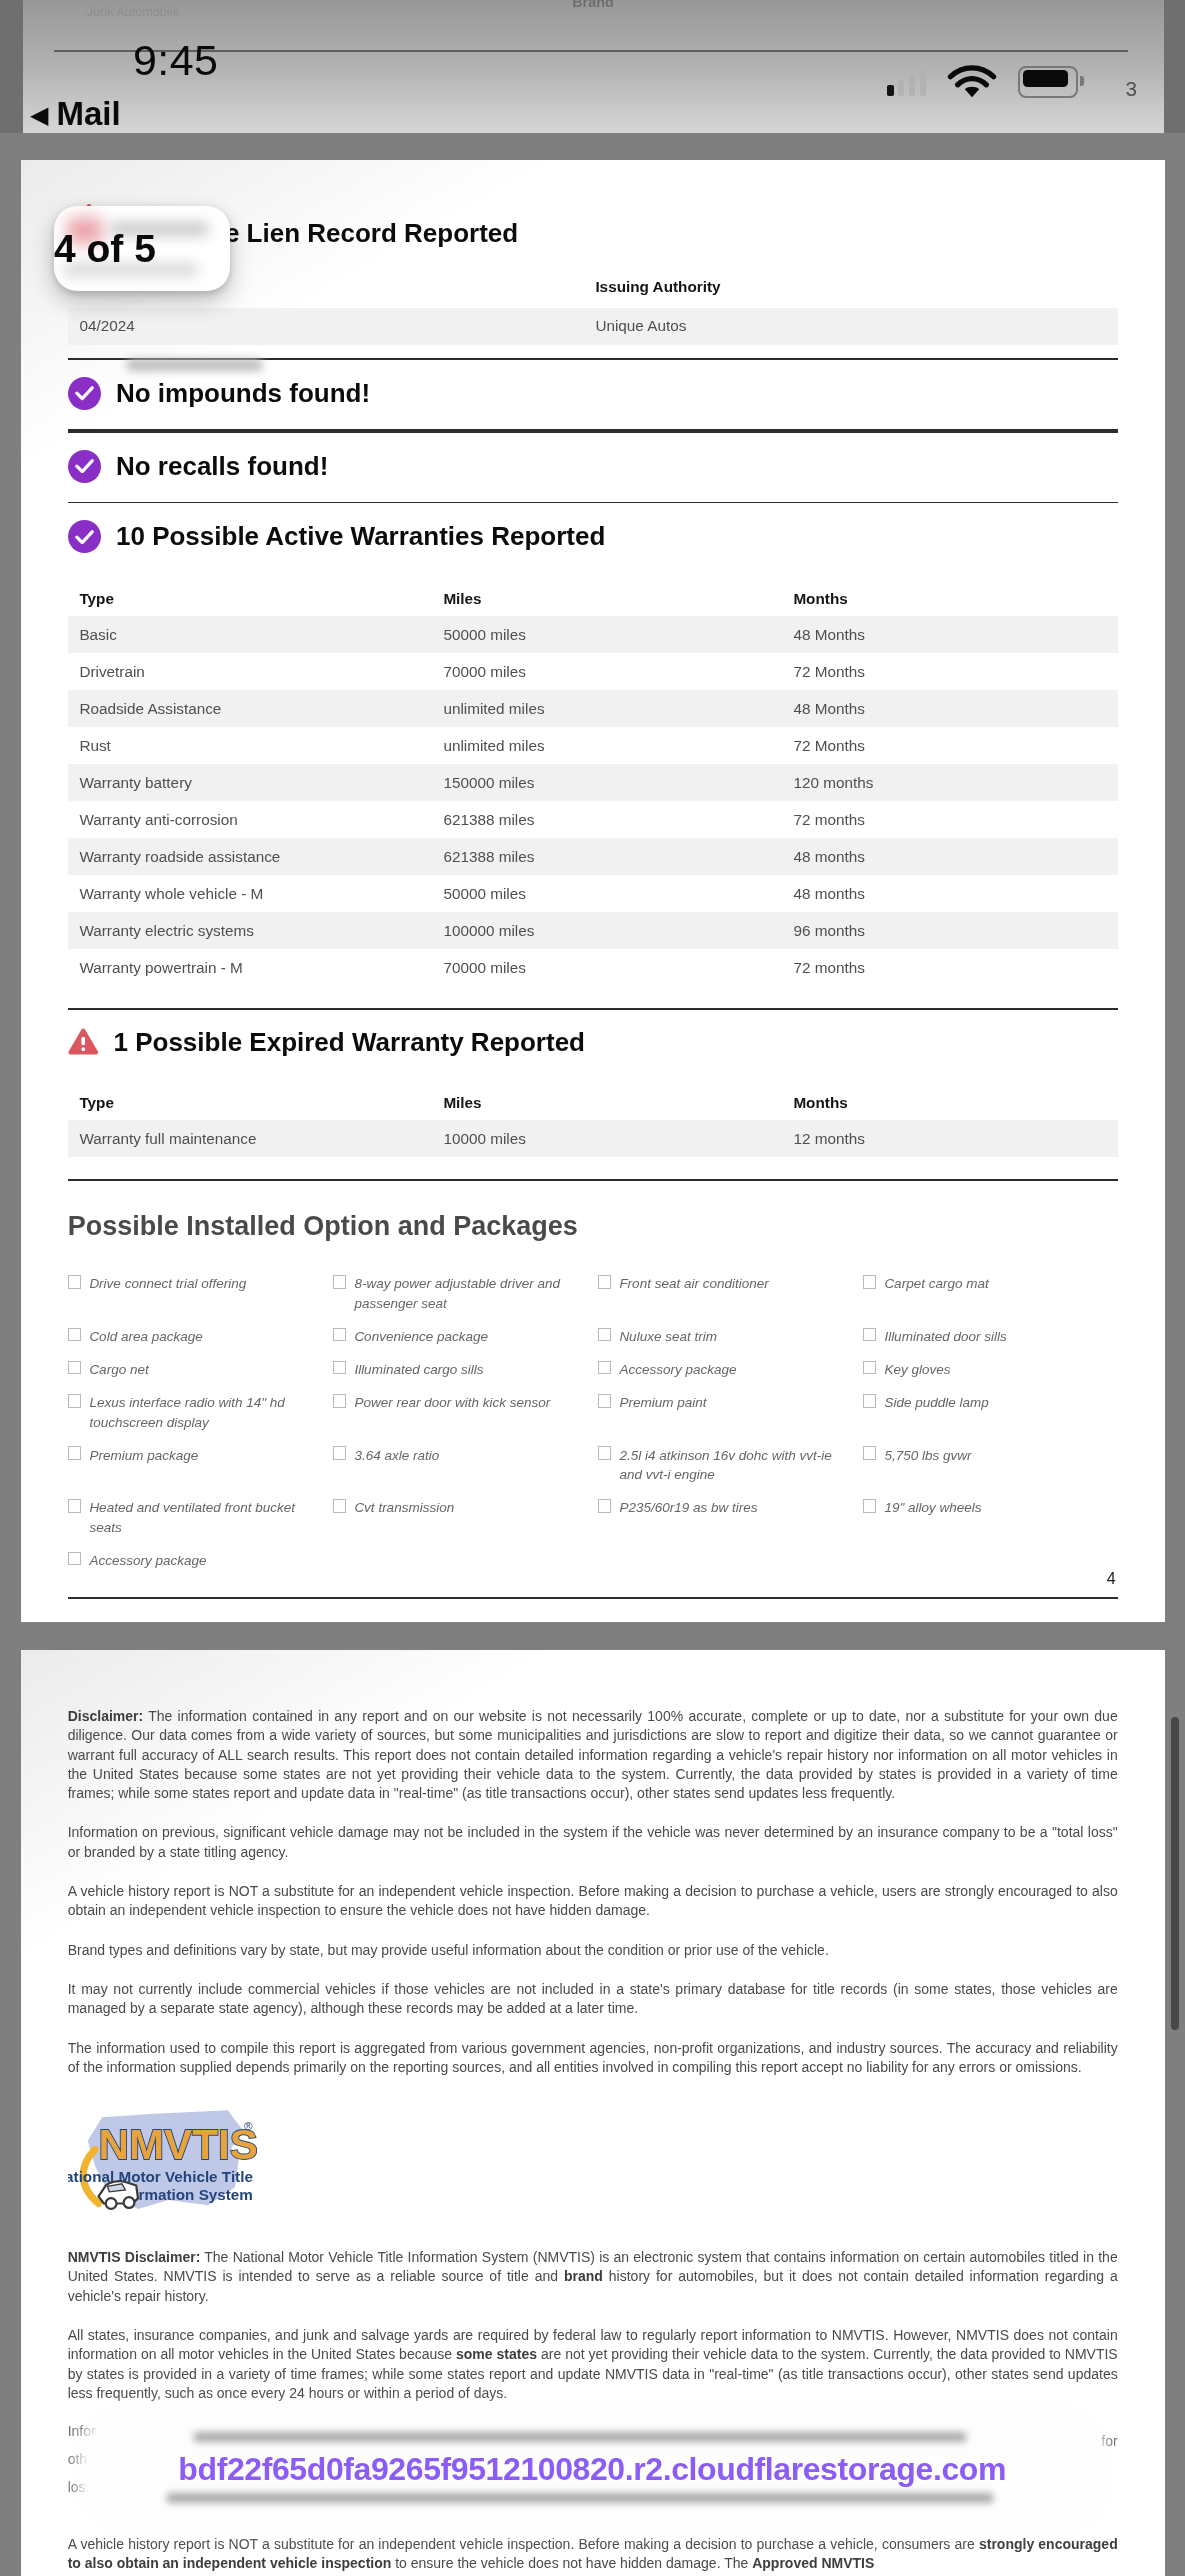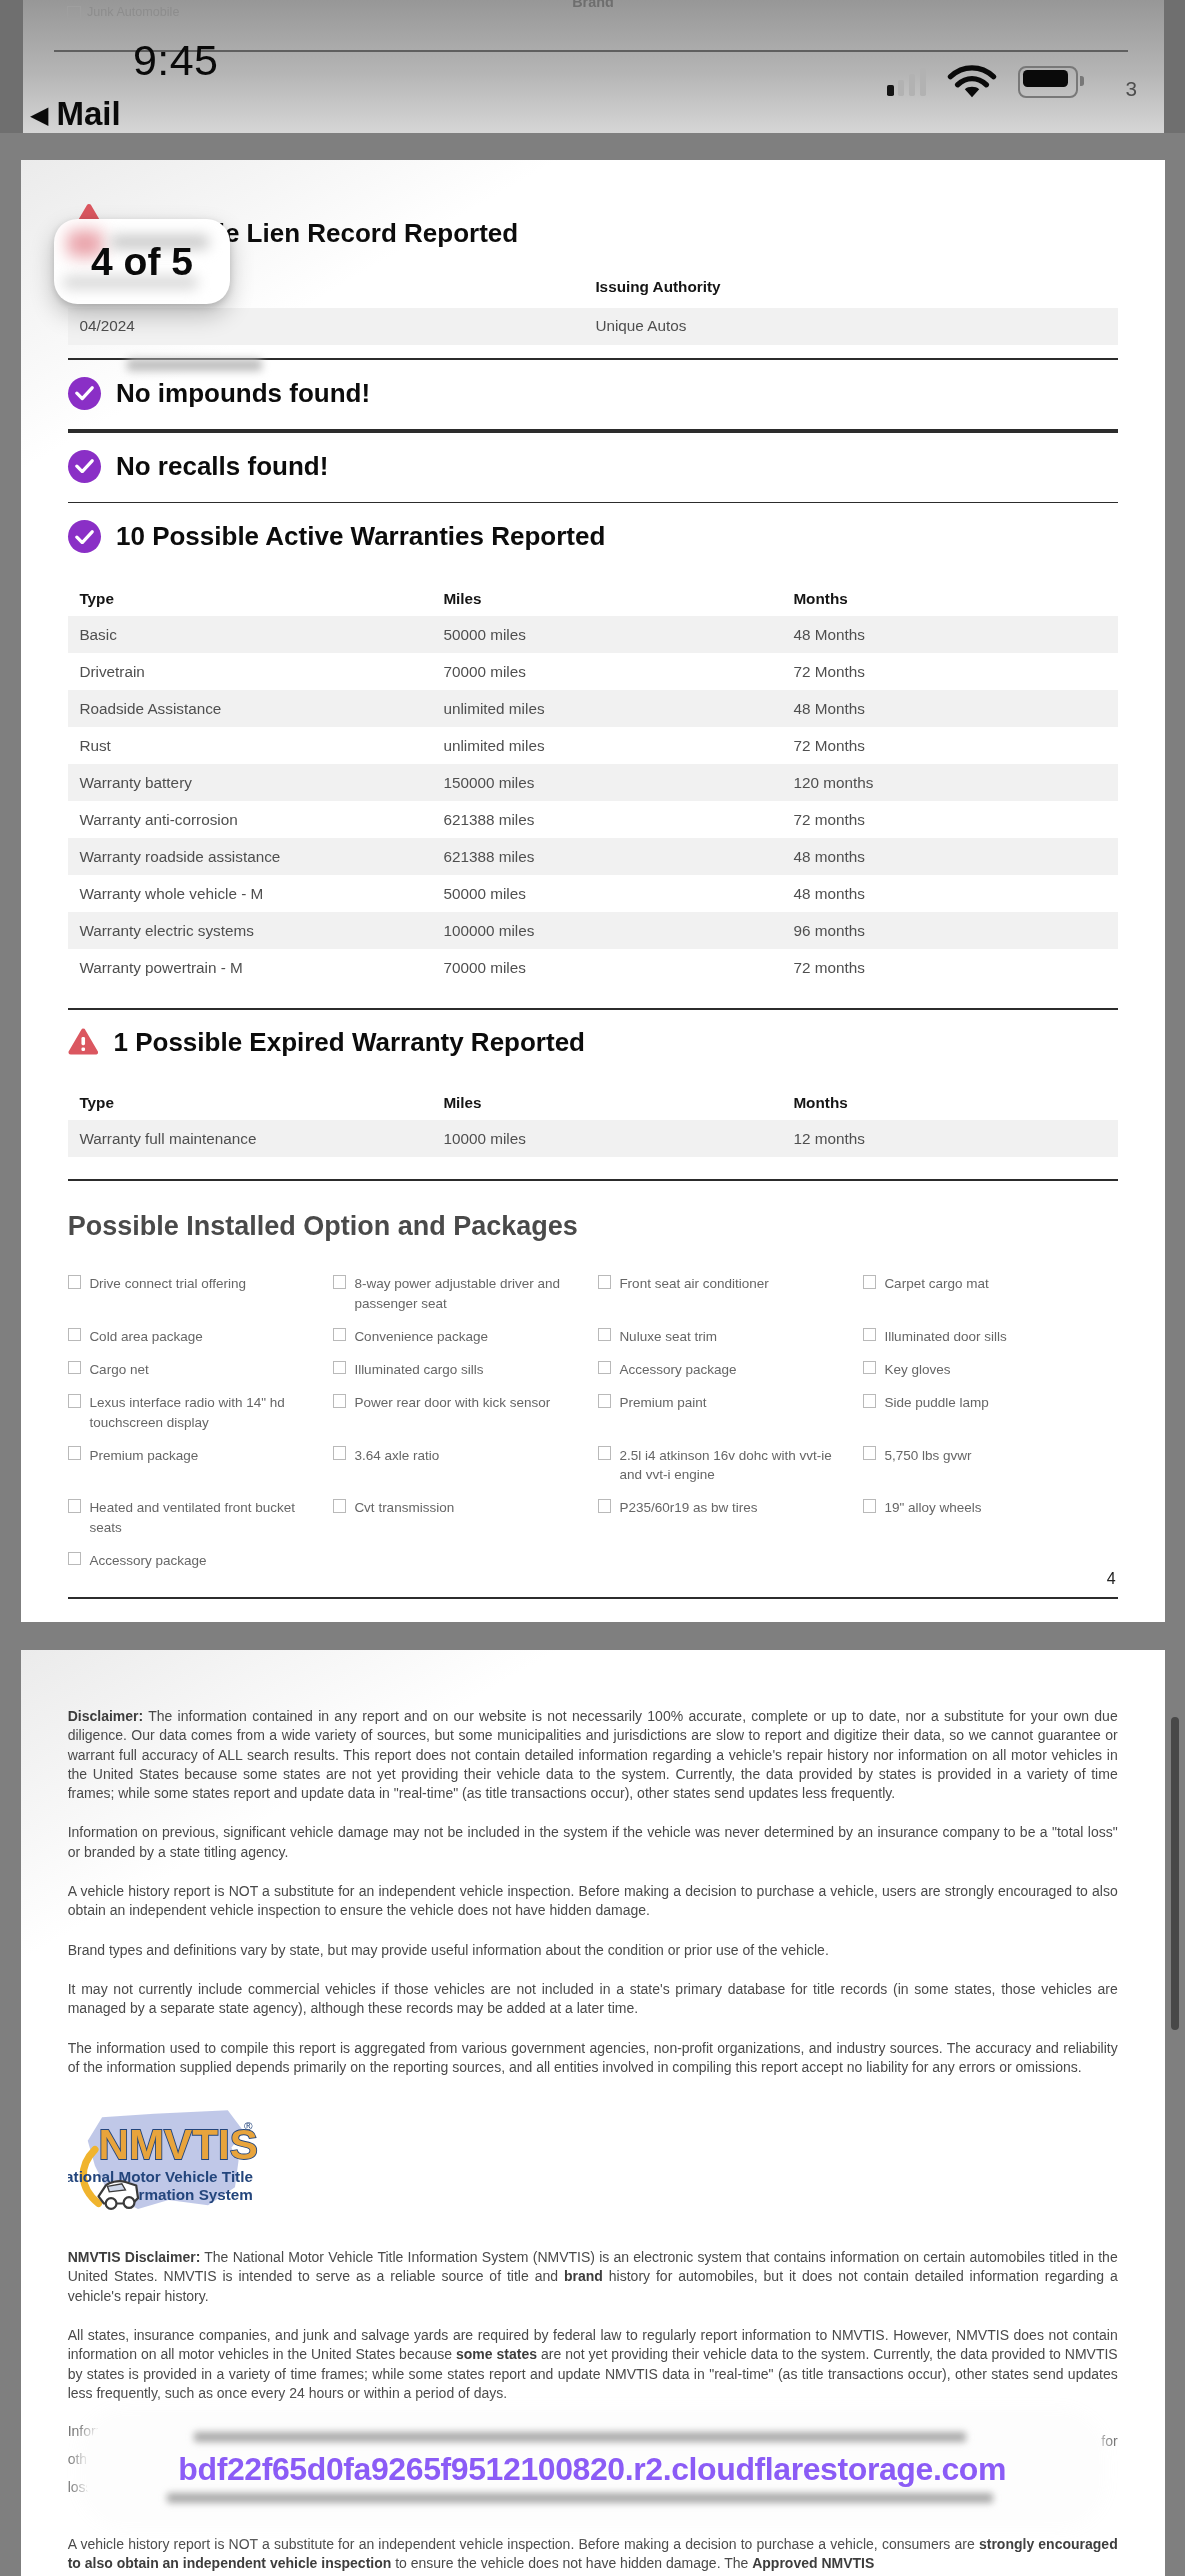--- a/index.html
+++ b/index.html
@@ -62,26 +62,26 @@
   .trow.odd{background:#f1f1f1;}
   .c1{width:364px;padding-left:11.7px;}
   .c2{width:350px;}
   .c3{flex:1;}
   .tbl-gap{height:21.6px;}
   
   .opt-h{font-size:27px;font-weight:bold;color:#4a4a4a;margin-top:30.5px;}
   .opt-grid{display:grid;grid-template-columns:265px 265px 265px 1fr;row-gap:13.5px;margin-top:32px;}
   .opt{display:flex;align-items:flex-start;gap:8px;}
   .opt .cb{width:11.7px;height:11.7px;border:1.3px solid #b9b9b9;margin-top:0.9px;flex:0 0 auto;}
-  .opt .lab{font-size:13.5px;color:#666;line-height:1.45;max-width:232px;}
+  .opt .lab{font-size:13.5px;color:#666;line-height:1.45;max-width:232px;font-style:italic;}
   .pg-num{position:absolute;right:49px;font-size:16px;color:#222;}
   
-  .badge{position:absolute;left:54px;top:219px;width:176px;height:85px;background:#fff;border-radius:23.4px;
+  .badge{position:absolute;left:54px;top:206px;width:176px;height:85px;background:#fff;border-radius:23.4px;
     box-shadow:0 10.8px 25px rgba(0,0,0,.24),0 2.7px 7.2px rgba(0,0,0,.14);
-    display:flex;align-items:center;justify-content:center;
+    display:flex;align-items:center;justify-content:flex-start;
     font-size:39px;font-weight:bold;color:#0a0a0a;z-index:6;overflow:hidden;}
   .badge .blob-r{position:absolute;left:12.6px;top:10.8px;width:36px;height:27px;background:#eaa4ab;filter:blur(8px);border-radius:7.2px;}
   .badge .blob-g1{position:absolute;left:56px;top:16px;width:99px;height:14.4px;background:#c9c9c9;filter:blur(6.3px);border-radius:5.4px;}
   .badge .blob-g2{position:absolute;left:9px;top:57px;width:135px;height:12.6px;background:#d7d7d7;filter:blur(6.3px);border-radius:5.4px;}
   .lien-tri-top{position:absolute;left:72px;top:203px;z-index:5;}
   
   .para{font-size:14px;color:#4a4a4a;line-height:19.3px;text-align:justify;margin:0;}
   .para + .para{margin-top:20px;}
   .b{font-weight:bold;color:#3d3d3d;}
   .pg5 .inner{padding-top:57px;}

